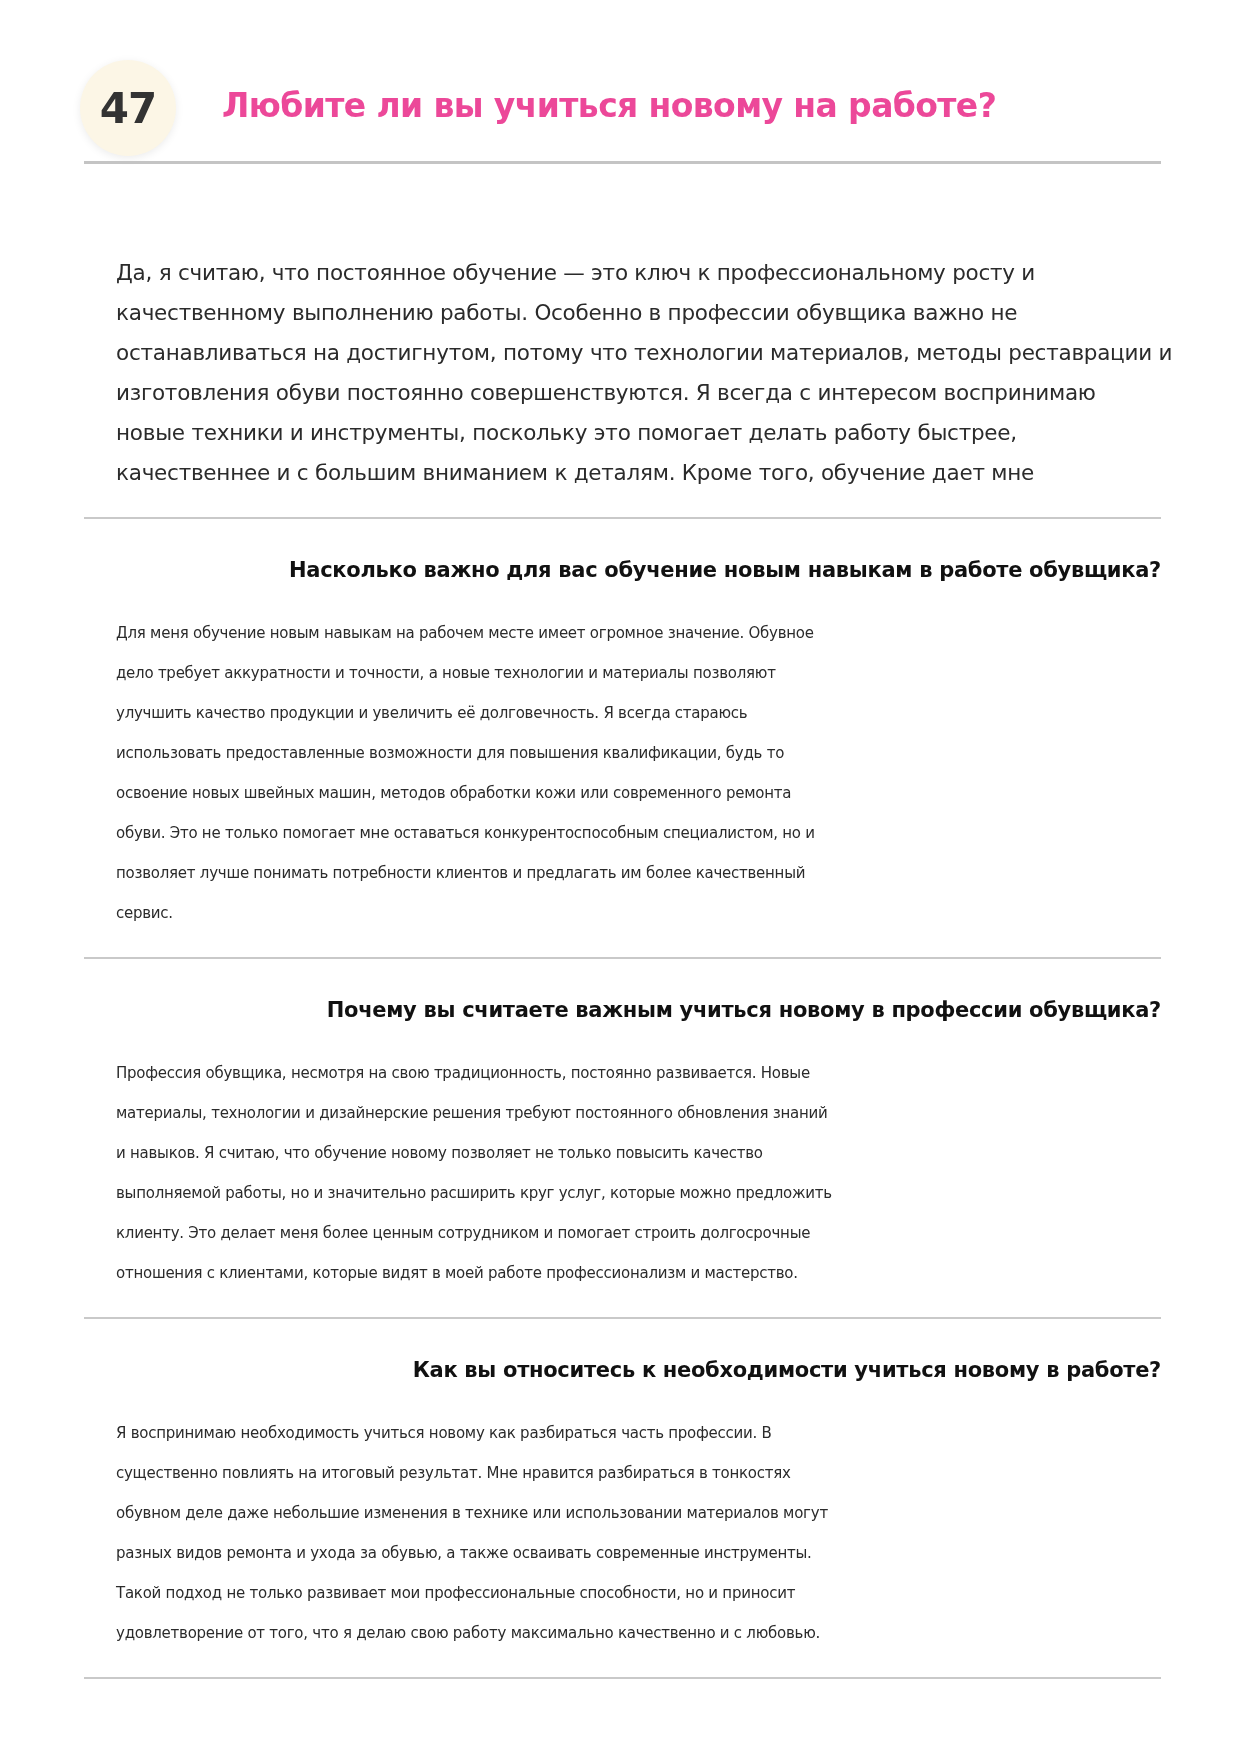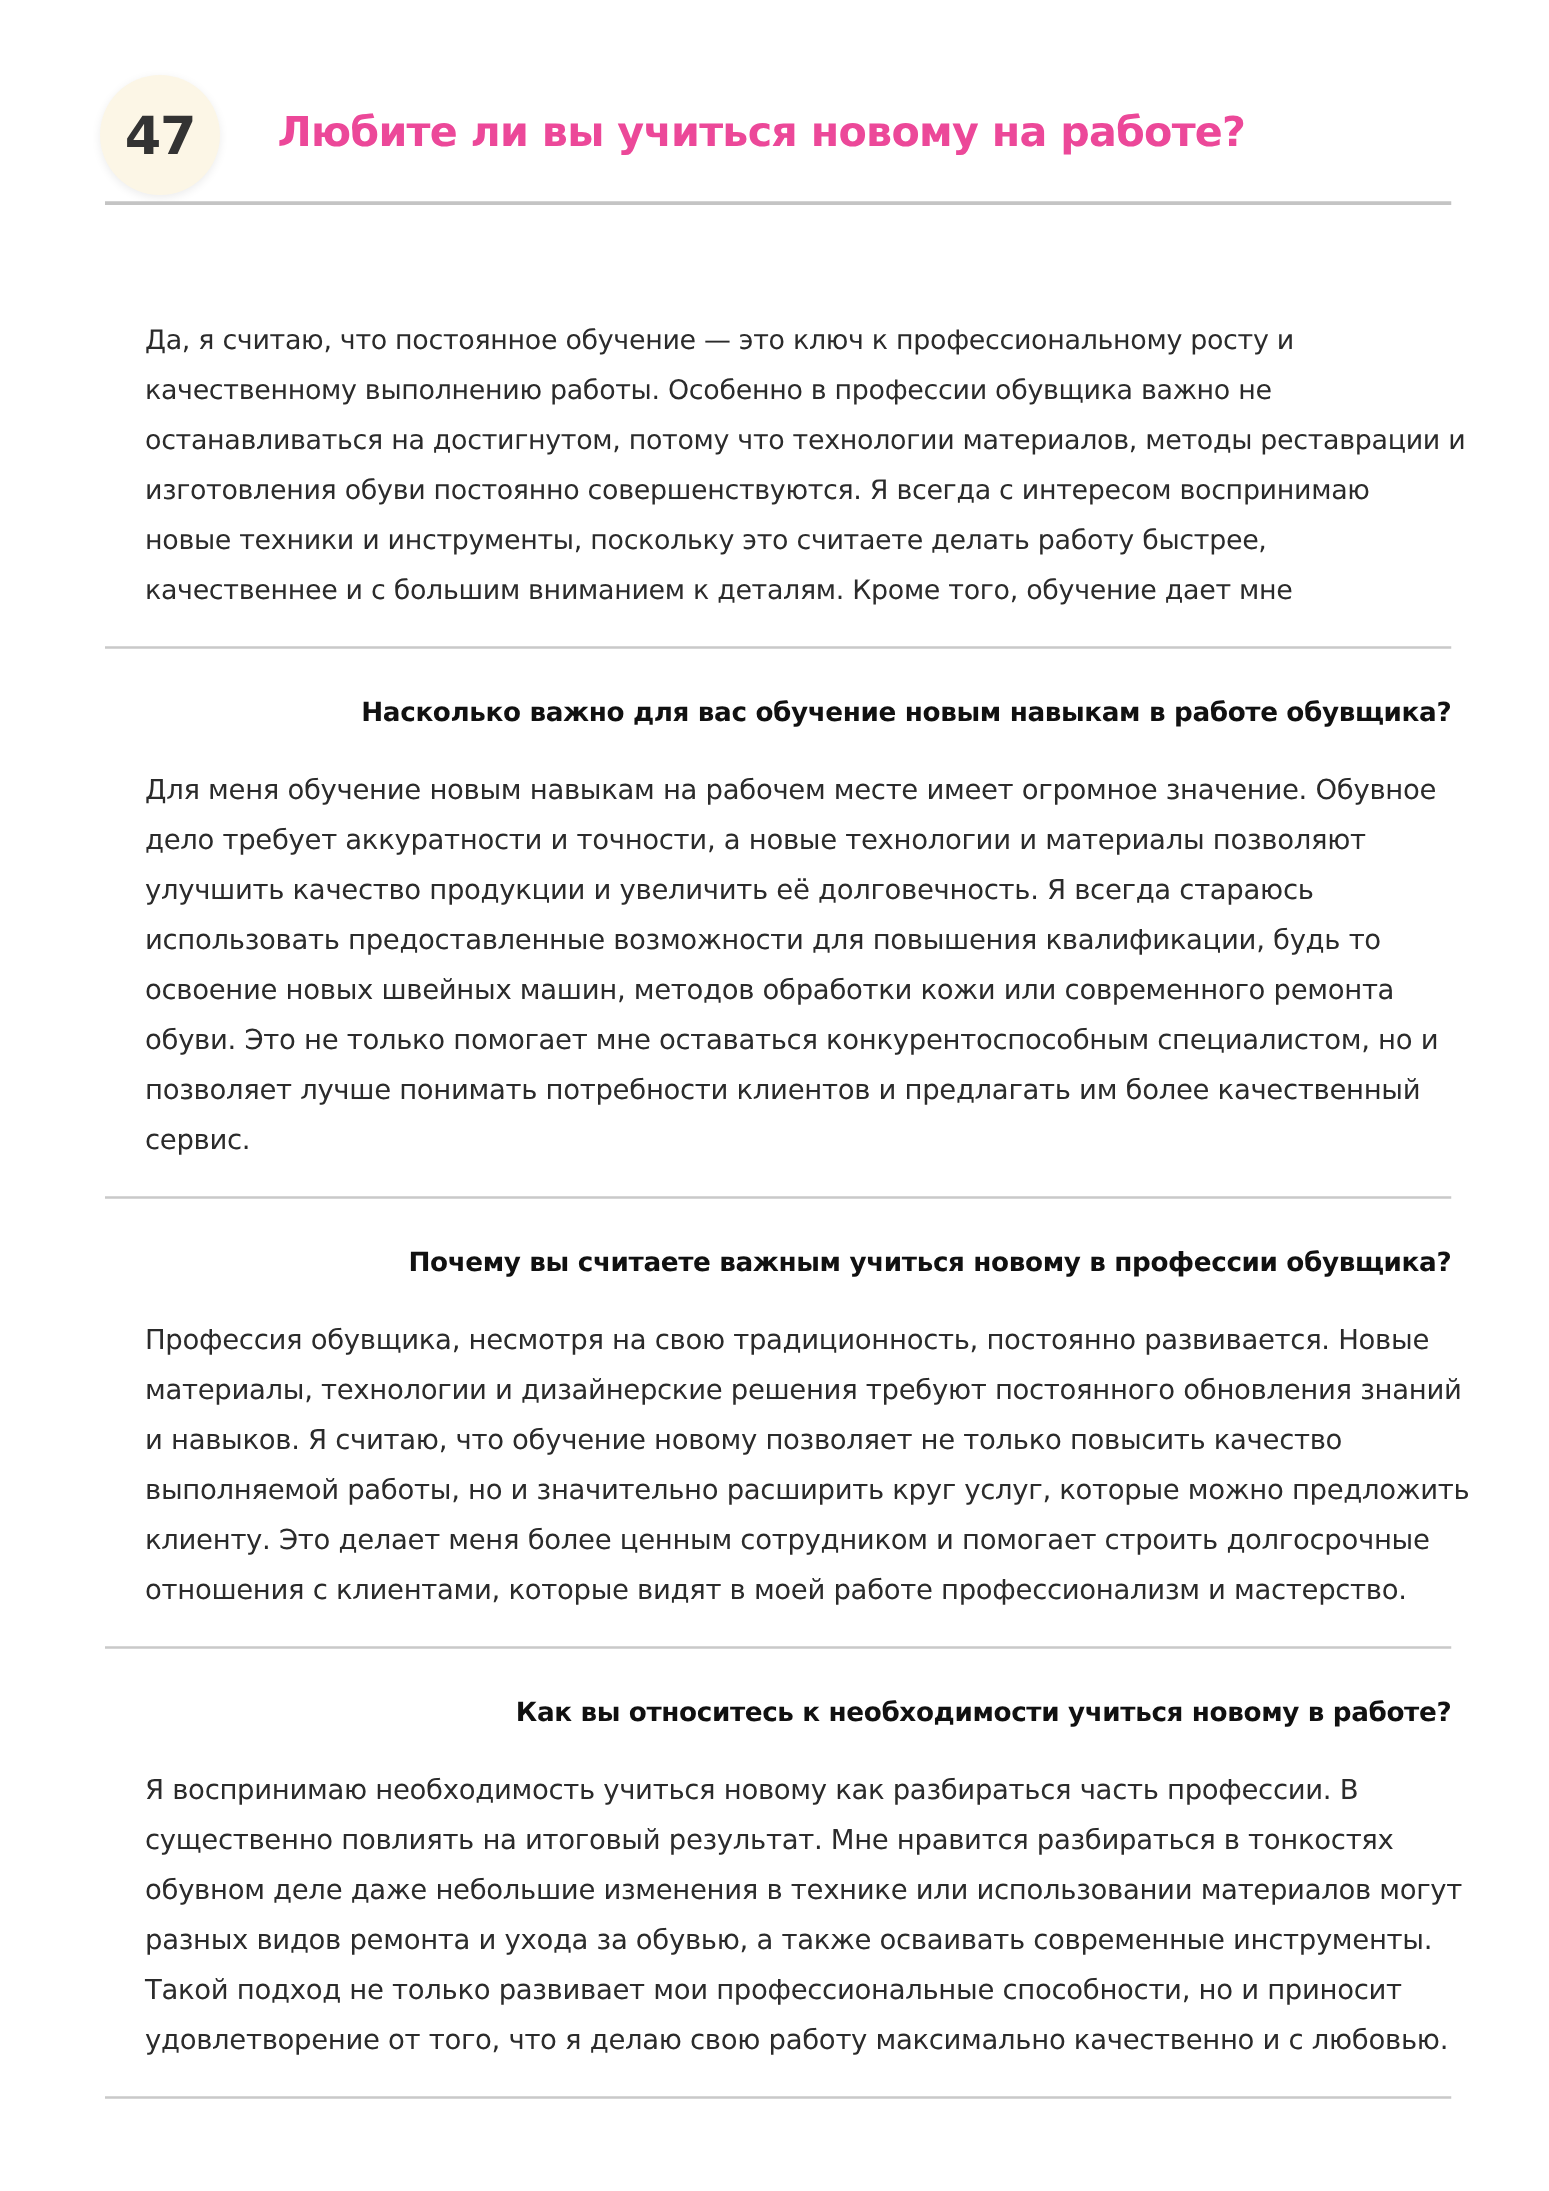--- a/index.html
+++ b/index.html
@@ -85,21 +85,21 @@
       font-weight: bold;
       color: #111111;
       line-height: 30px;
       letter-spacing: -0.3px;
       white-space: nowrap;
       text-align: right;
     }
     .a {
       margin: 0;
       padding-top: 28px;
-      font-size: 22px;
+      font-size: 15px;
       line-height: 40px;
       color: #2b2b2b;
       letter-spacing: -0.25px;
       width: 1077px;
     }
     .ln { display: block; white-space: nowrap; margin-left: 32px; }
   </style>
 </head>
 <body>
 
@@ -108,21 +108,21 @@
     <div class="badge">47</div>
     <h1 class="title">Любите ли вы учиться новому на работе?</h1>
     <div class="rule header-rule"></div>
   </div>
 
   <p class="lead">
     <span class="ln">Да, я считаю, что постоянное обучение — это ключ к профессиональному росту и</span>
     <span class="ln">качественному выполнению работы. Особенно в профессии обувщика важно не</span>
     <span class="ln">останавливаться на достигнутом, потому что технологии материалов, методы реставрации и</span>
     <span class="ln">изготовления обуви постоянно совершенствуются. Я всегда с интересом воспринимаю</span>
-    <span class="ln">новые техники и инструменты, поскольку это считаете делать работу быстрее,</span>
+    <span class="ln">новые техники и инструменты, поскольку это помогает делать работу быстрее,</span>
     <span class="ln">качественнее и с большим вниманием к деталям. Кроме того, обучение дает мне</span>
   </p>
   <div class="section-rule"></div>
 
   <section>
     <h2 class="q">Насколько важно для вас обучение новым навыкам в работе обувщика?</h2>
     <p class="a">
       <span class="ln">Для меня обучение новым навыкам на рабочем месте имеет огромное значение. Обувное</span>
       <span class="ln">дело требует аккуратности и точности, а новые технологии и материалы позволяют</span>
       <span class="ln">улучшить качество продукции и увеличить её долговечность. Я всегда стараюсь</span>

